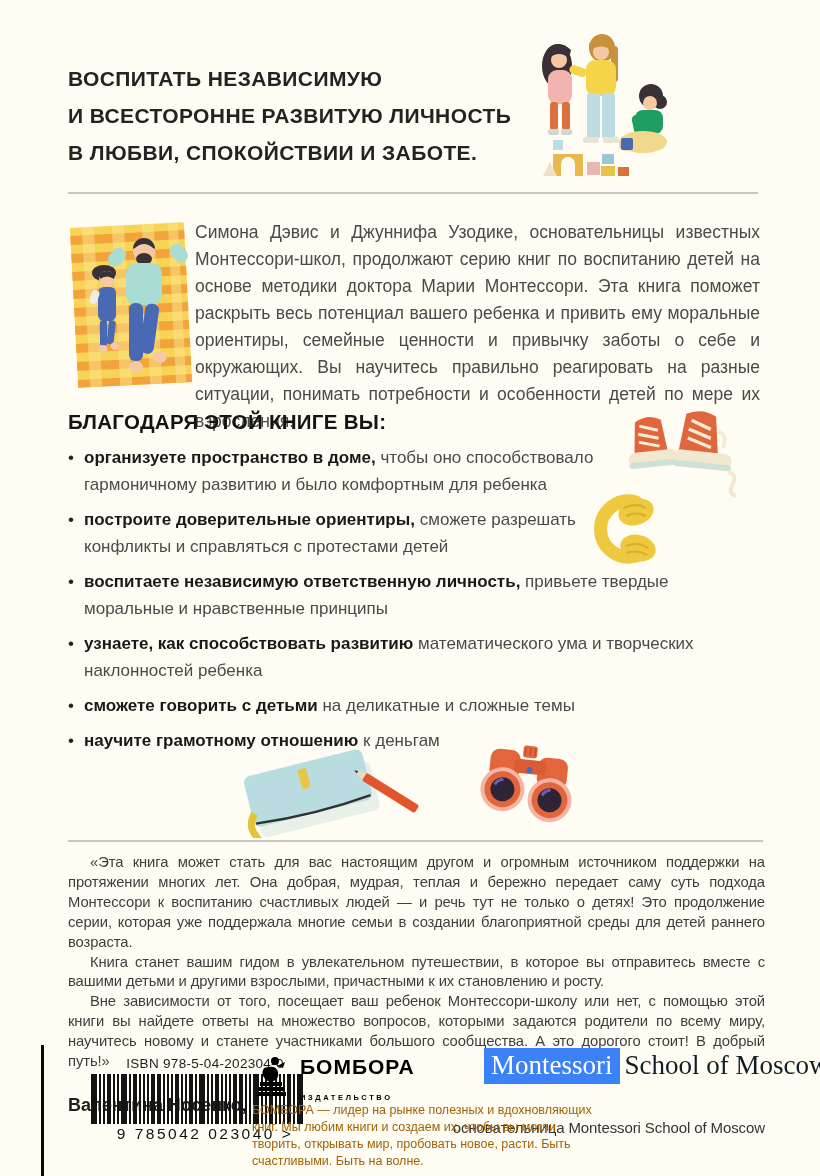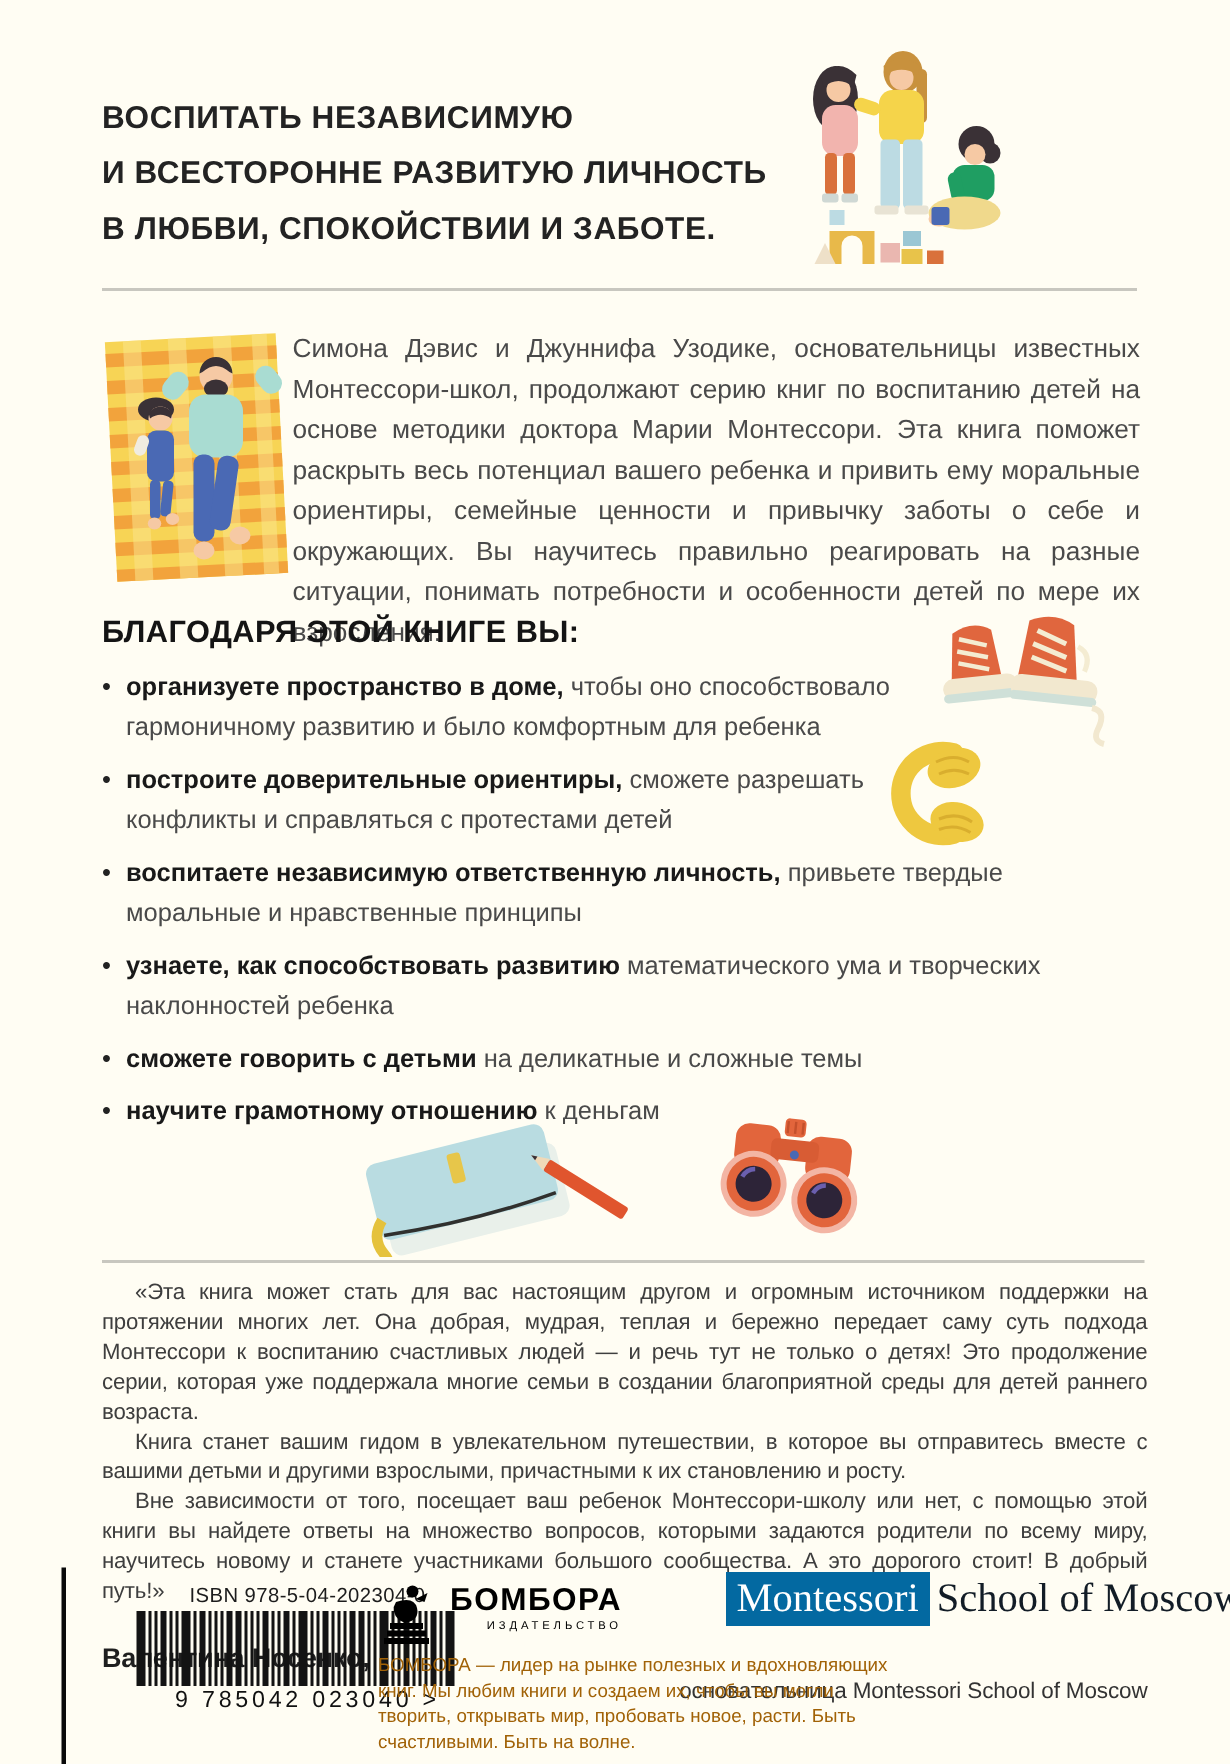--- a/index.html
+++ b/index.html
@@ -60,26 +60,26 @@
   .spine-mark{position:absolute; left:41px; top:1045px; width:3px; height:131px; background:#0a0a0a;}
   .isbn-block{position:absolute; left:74px; top:1056px; width:262px; text-align:center;}
   .isbn-label{font-size:13.5px; color:#1c1c1c; letter-spacing:.3px;}
   .barcode-bars{display:flex; gap:2px; align-items:stretch; height:50px;
     margin:3px auto 0 auto; width:228px;}
   .barcode-bars div{background:#131313; height:100%;}
   .barcode-digits{font-size:15.5px; color:#111; letter-spacing:2.5px; margin-top:1px;}
   .publisher{position:absolute; left:252px; top:1056px;}
   .publisher-row{display:flex; align-items:flex-start; gap:8px;}
   .publisher-wordmark{font-size:21px; font-weight:bold; letter-spacing:1px; color:#000; line-height:22px;}
-  .publisher-sub{font-size:7.5px; font-weight:normal; letter-spacing:2.6px; color:#000; margin-top:1px;text-align:right;}
+  .publisher-sub{font-size:7.5px; font-weight:bold; letter-spacing:2.6px; color:#000; margin-top:15px;}
   .publisher-blurb{position:absolute; left:252px; top:1102px; width:345px;
     font-size:12.5px; line-height:17px; color:#a16207;}
   .msm-logo{position:absolute; left:484px; top:1050px; white-space:nowrap;
     font-family:"Liberation Serif", serif; font-size:27px;}
-  .msm-highlight{background:#0369a1; color:#ffffff; padding:2px 7px 4px 7px;}
+  .msm-highlight{background:#3b82f6; color:#ffffff; padding:2px 7px 4px 7px;}
   .msm-rest{color:#121c26; margin-left:5px;}
   .watermark{position:absolute; left:763px; top:1219px; font-size:11px; color:#b7b5ae;}
 </style>
 </head>
 <body>
 
 <div class="page">
 
   <div class="tagline">
     <div>ВОСПИТАТЬ НЕЗАВИСИМУЮ</div>

